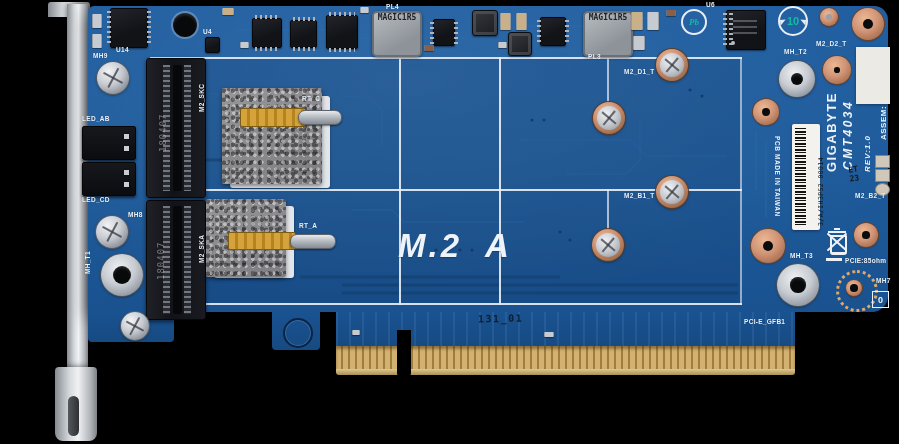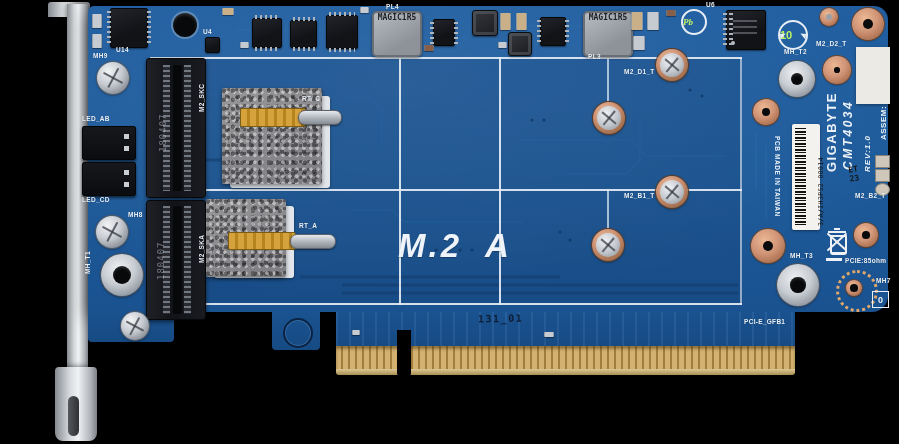--- a/index.html
+++ b/index.html
@@ -115,21 +115,21 @@
   .edgecore{background:linear-gradient(180deg,#dcc894,#a98f52);}
   .tabtraces{background:repeating-linear-gradient(90deg,rgba(150,200,255,.10) 0 2px,transparent 2px 13px);}
 
   
   .bracket{background:linear-gradient(90deg,#868b91,#d7dadd 35%,#f0f2f4 55%,#aeb2b7 85%,#7e8288);
            box-shadow:0 0 6px rgba(0,0,0,.6);}
   .bracket-slot{background:linear-gradient(90deg,#55585d,#2e3033);border-radius:6px;}
 
   
   .circlemark{border:2px solid #e8eef5;border-radius:50%;display:flex;align-items:center;
-              justify-content:flex-start;color:#bef264;}
+              justify-content:center;color:#14b8a6;}
   .weee-body{border:2px solid #eef2f7;border-bottom-width:3px;border-radius:1px 1px 3px 3px;}
   .xline{background:#eef2f7;height:2px;border-radius:2px;}
   .whitebar{background:#eef2f7;}
   .barcode-label{background:#f3f2ee;border-radius:2px;box-shadow:0 1px 3px rgba(0,0,0,.4);}
   .bars{background:repeating-linear-gradient(180deg,#15130f 0 1px,transparent 1px 3px,
         #15130f 3px 5px,transparent 5px 6px);}
   .whitelabel{background:#eceae4;box-shadow:0 1px 3px rgba(0,0,0,.4);}
   .padsq{background:#cfc8ba;border:1px solid #8a8478;}
   .moldstamp{border:2px solid rgba(8,28,58,.85);border-radius:50%;
              box-shadow:inset 0 0 0 1px rgba(150,190,230,.25);}
@@ -305,21 +305,21 @@
 
   <div class="abs circlemark" style="left:681px;top:9px;width:22px;height:22px;">
     <span style="font:italic 700 9px 'Liberation Serif',serif;">Pb</span>
   </div>
   <div class="abs label small" style="left:706px;top:1px;">U6</div>
   <div class="abs chip pins-tb pins-lr" style="left:726px;top:10px;width:38px;height:38px;">
     <div class="abs" style="left:6px;top:9px;width:24px;height:16px;
                 background:repeating-linear-gradient(180deg,rgba(190,195,205,.35) 0 2px,transparent 2px 6px);"></div>
     <div class="abs" style="left:4px;bottom:4px;width:4px;height:4px;border-radius:50%;background:#b9bfc7;"></div>
   </div>
-  <div class="abs circlemark" style="left:778px;top:20px;width:26px;height:26px;">
+  <div class="abs circlemark" style="left:778px;top:6px;width:26px;height:26px;">
     <span style="font:700 11px 'Liberation Sans',sans-serif;">10</span>
     <div class="abs" style="left:-4px;top:8px;width:0;height:0;border:4px solid transparent;border-right-color:#e8eef5;transform:rotate(40deg);"></div>
     <div class="abs" style="right:-4px;top:8px;width:0;height:0;border:4px solid transparent;border-left-color:#e8eef5;transform:rotate(-40deg);"></div>
   </div>
   <div class="abs copper" style="left:820px;top:8px;width:18px;height:18px;">
     <div class="hole gray"></div>
     </div>
   <div class="abs copper" style="left:852px;top:8px;width:32px;height:32px;">
     <div class="hole"></div>
     </div>

